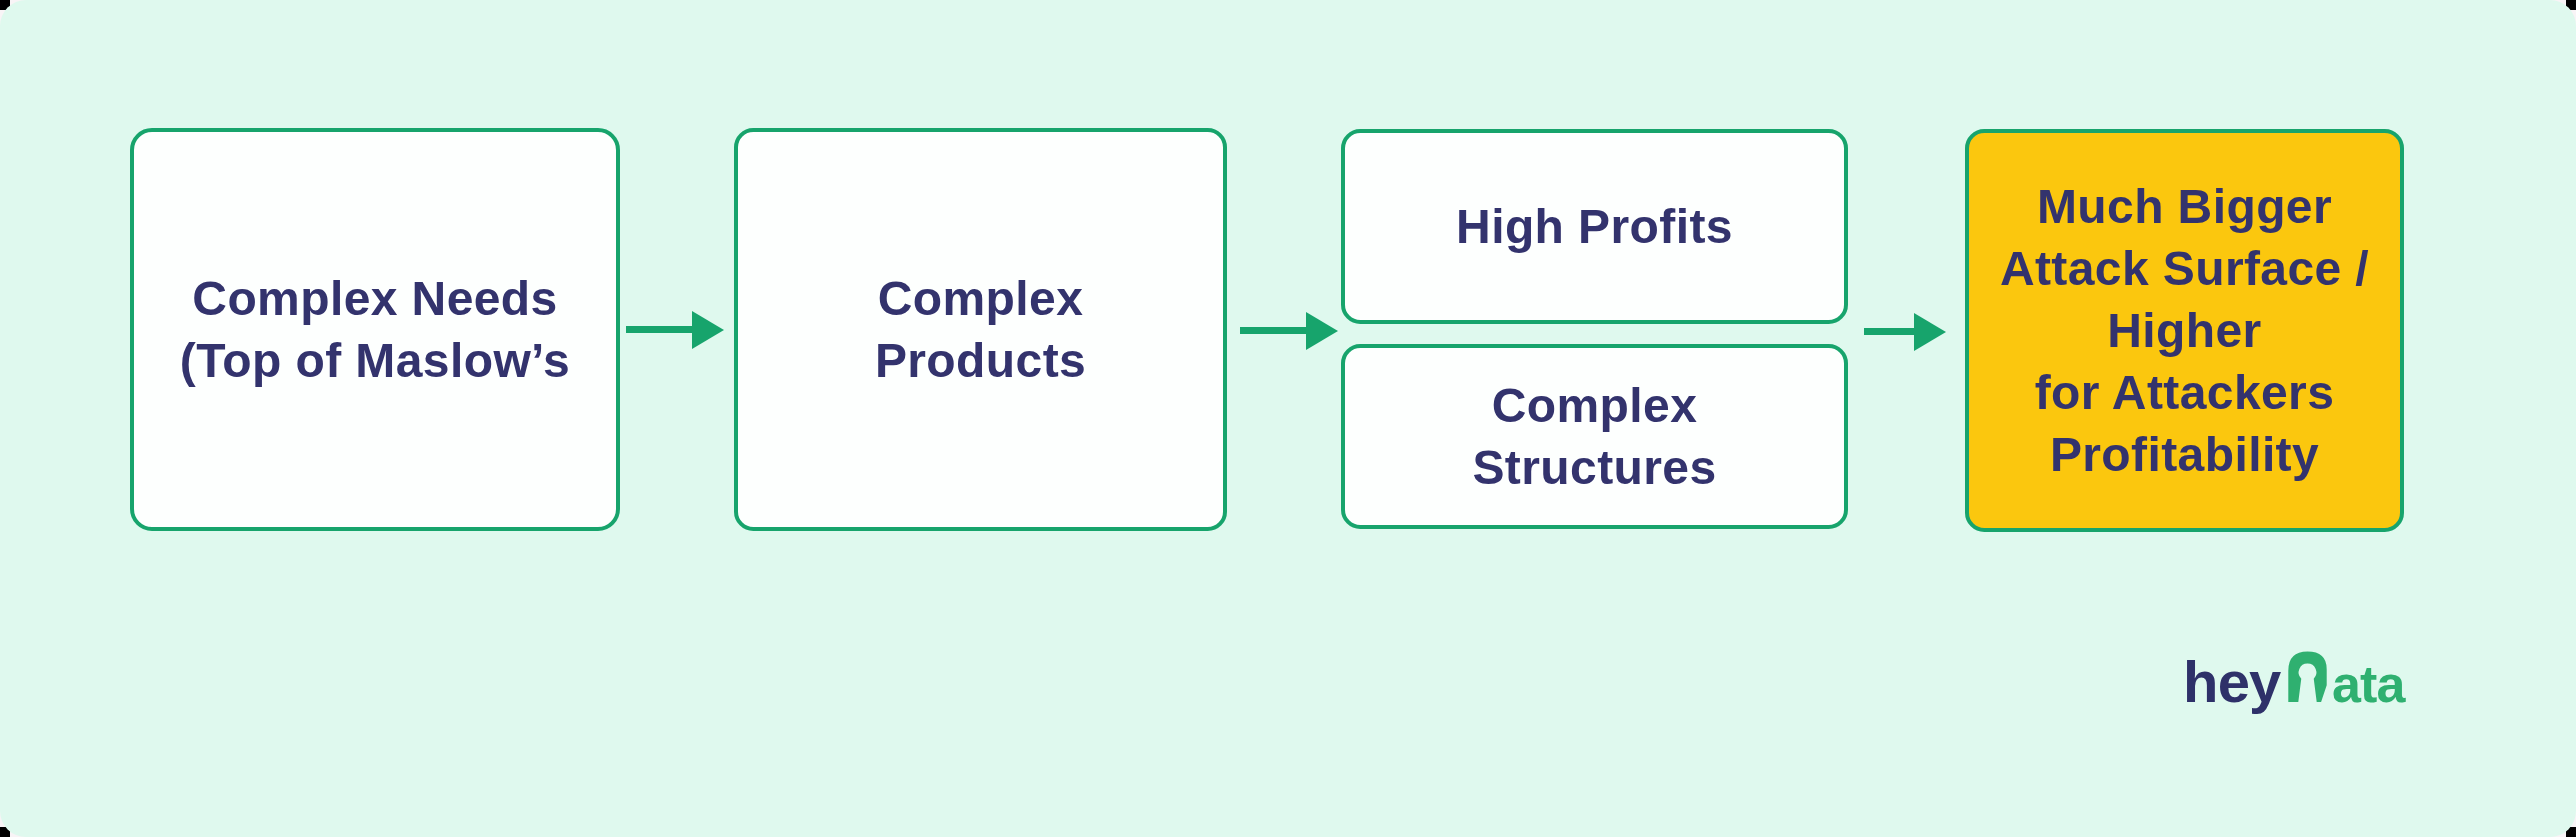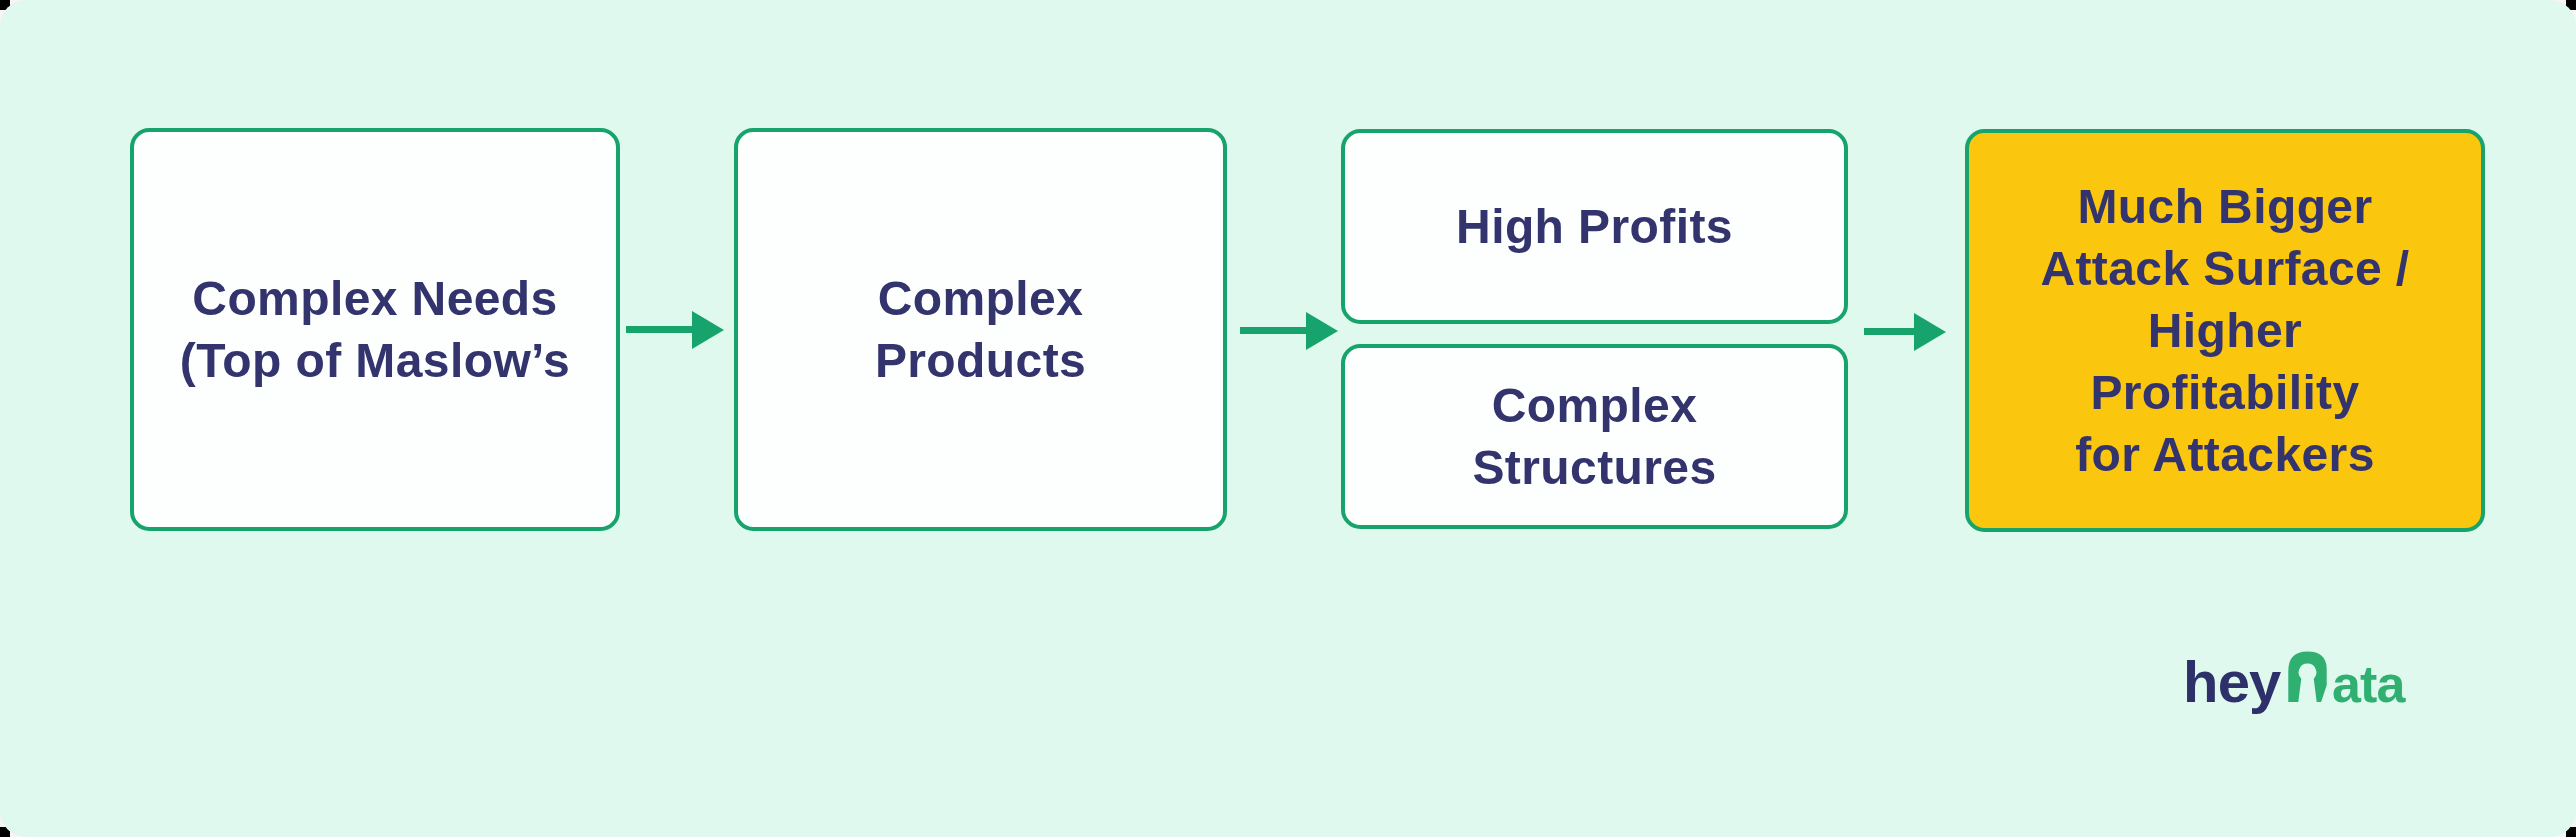--- a/index.html
+++ b/index.html
@@ -34,25 +34,25 @@
     box-sizing: border-box;
   }
   .node--accent { background: var(--c-accent_yellow, #fbc70e); }
   .node-line {
     font-size: 48px; font-weight: 700;
     line-height: 62px;
     color: var(--c-text_navy, #33336d);
     white-space: nowrap;
     letter-spacing: 0.4px;
   }
-  #node-1 { left: 130px; top: 128px; width: 490px; height: 403px; }
+  #node-1 { left: 130px; top: 128px; width: 490px; height: 403px; border-radius: 22px; }
   #node-2 { left: 734px; top: 128px; width: 493px; height: 403px; }
   #node-3 { left: 1341px; top: 129px; width: 507px; height: 195px; text-align: center; }
   #node-4 { left: 1341px; top: 344px; width: 507px; height: 185px; }
-  #node-5 { left: 1965px; top: 129px; width: 520px; height: 403px; }
+  #node-5 { left: 1965px; top: 129px; width: 439px; height: 403px; }
   .arrow {
     position: absolute; z-index: 2; height: 39px;
     display: flex; align-items: center;
   }
   #arrow-1 { left: 626px; top: 310px; }
   #arrow-2 { left: 1240px; top: 311px; }
   #arrow-3 { left: 1864px; top: 312px; }
   .arrow-shaft {
     width: 66px; height: 6.4px;
     background: var(--c-border_green, #17a46c);
@@ -122,22 +122,22 @@
 
 <div class="arrow" id="arrow-3">
   <div class="arrow-shaft"></div>
   <div class="arrow-head"></div>
 </div>
 
 <div class="node node--accent" id="node-5">
   <div class="node-line">Much Bigger</div>
   <div class="node-line">Attack Surface /</div>
   <div class="node-line">Higher</div>
+  <div class="node-line">for Attackers</div>
   <div class="node-line">Profitability</div>
-  <div class="node-line">for Attackers</div>
 </div>
 
 <div class="logo">
   <span class="logo-prefix">hey</span>
   <svg class="logo-glyph" width="45" height="52" viewBox="0 0 56 65" xmlns="http://www.w3.org/2000/svg">
     <path fill="#2fb070" fill-rule="evenodd" d="
       M4 65 L4 26 Q4 2 28 2 Q52 2 52 24 L52 44 L45 65 Z
       M28 17 A11 11 0 0 0 20.2 35.8 L16.5 65 L39.5 65 L35.8 35.8 A11 11 0 0 0 28 17 Z"></path>
   </svg>
   <span class="logo-suffix">ata</span>

